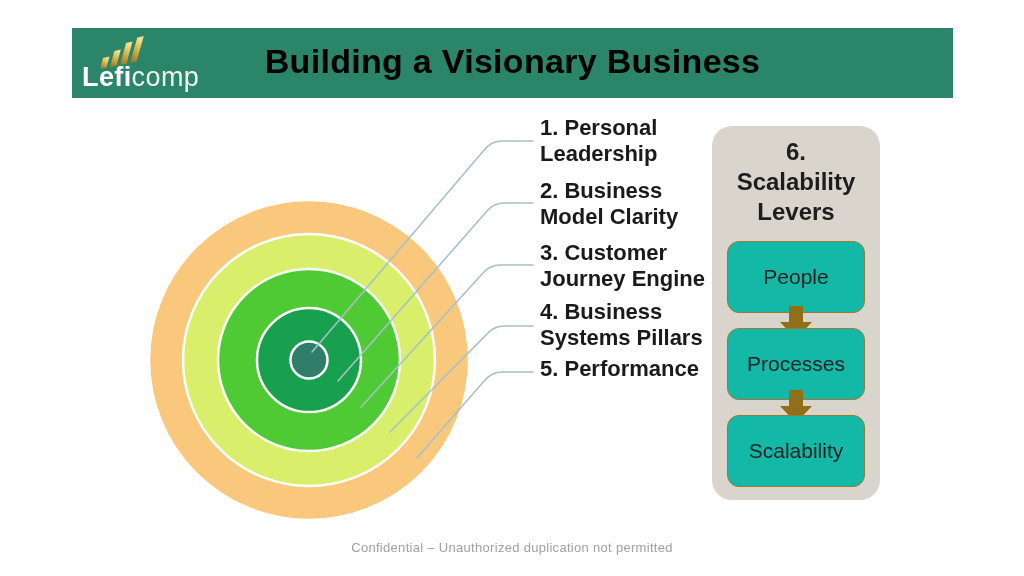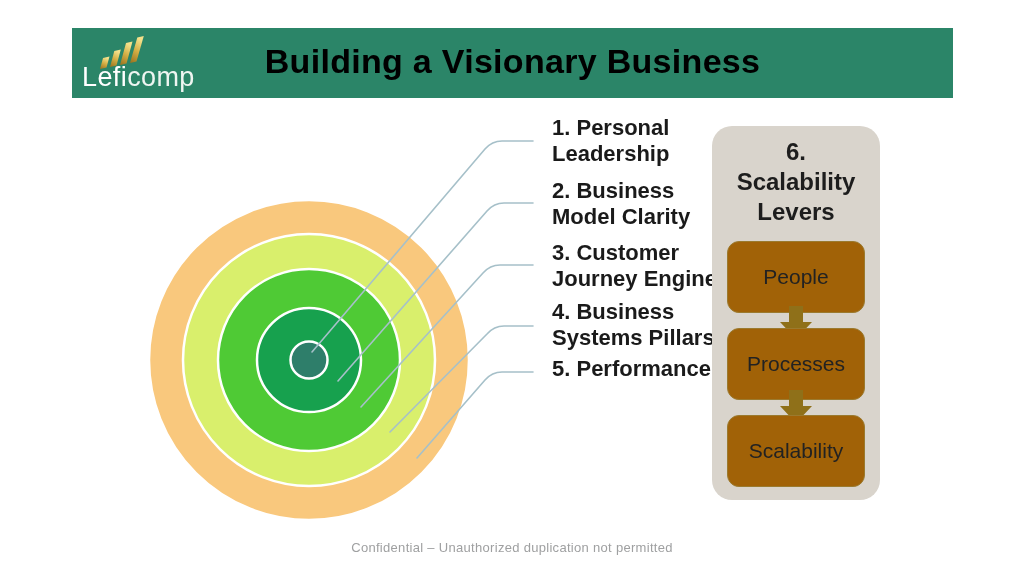--- a/index.html
+++ b/index.html
@@ -14,51 +14,51 @@
   .topbar {
     position:absolute; left:72px; top:28px; width:881px; height:70px;
     background:#2b8568;
   }
   .logo { position:absolute; left:10px; top:4px; width:200px; height:62px; }
   .logo-icon { position:absolute; left:16px; top:4px; }
   .logo-text {
     position:absolute; left:0px; top:30px; color:#ffffff;
     font-size:27px; letter-spacing:0.4px; white-space:nowrap;
   }
-  .logo-bold { font-weight:400; }
+  .logo-bold { font-weight:700; }
   .logo-light { font-weight:400; color:#eef5f1;margin-top:20px; }
   .title {
     position:absolute; left:0; right:0; top:14px; text-align:center;
     color:#000000; font-size:34px; font-weight:700; letter-spacing:0.3px;
   }
 
   
   .diagram-svg { position:absolute; inset:0; width:1024px; height:576px; }
 
   
   .labels { position:absolute; inset:0; pointer-events:none; }
   .ring-label {
     position:absolute; left:540px; width:175px;
-    font-size:22px; line-height:26px; font-weight:600; color:#1a1a1a;margin-left:12px;
+    font-size:22px; line-height:26px; font-weight:600; color:#1a1a1a;
   }
   .ring-label span { display:block; }
 
   
   .levers-panel {
     position:absolute; left:712px; top:126px; width:168px; height:374px;
     background:#d9d4cc; border-radius:20px;
   }
   .panel-title {
     position:absolute; top:11px; left:0; right:0; text-align:center;
     font-size:24px; line-height:30px; font-weight:600; color:#1d1d1d;
     white-space:pre-line;
   }
   .lever-box {
     position:absolute; left:15px; width:138px; height:72px;
-    background:#a16207; border:1.6px solid #9b7a2e; border-radius:12px;
+    background:#14b8a6; border:1.6px solid #9b7a2e; border-radius:12px;
     display:flex; align-items:center; justify-content:center;
     font-size:21px; font-weight:500; color:#222222;
   }
   .down-arrow { position:absolute; left:68px; width:32px; height:33px; }
 
   
   .footer {
     position:absolute; left:0; right:0; top:540px; text-align:center;
     font-size:13px; color:#9fa0a1; letter-spacing:0.3px;
   }

